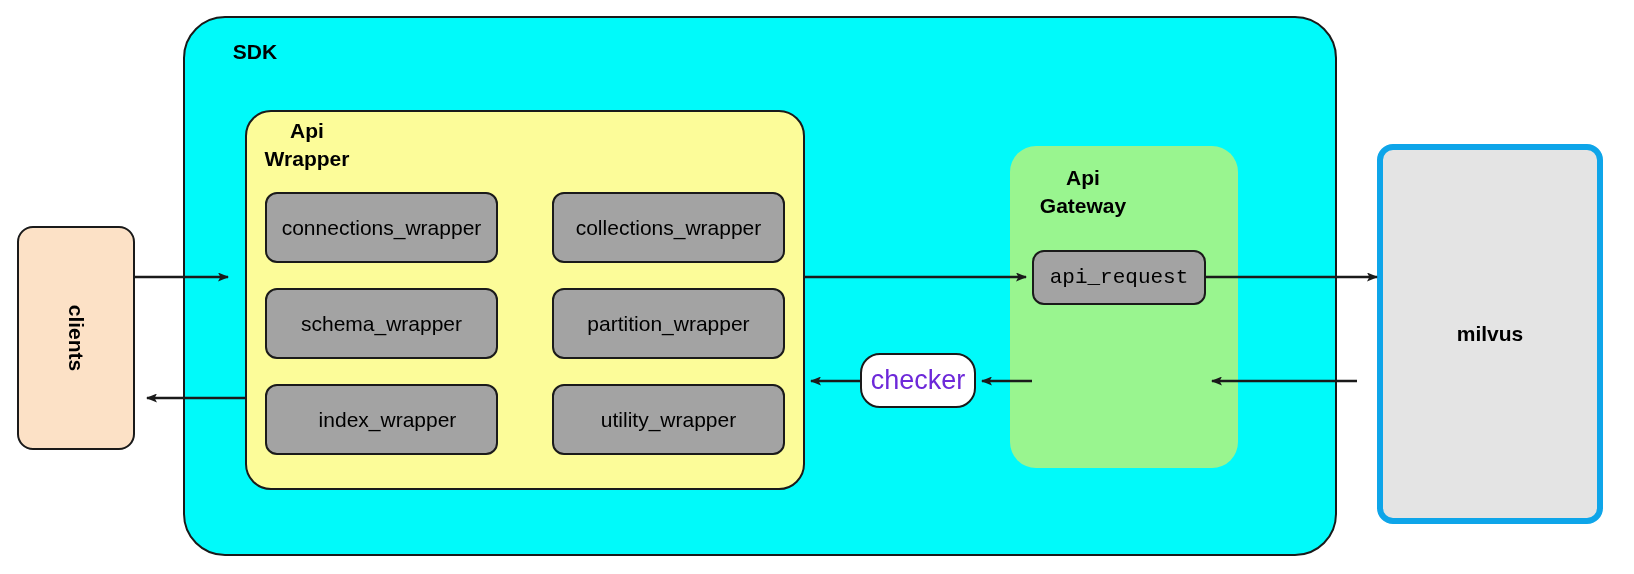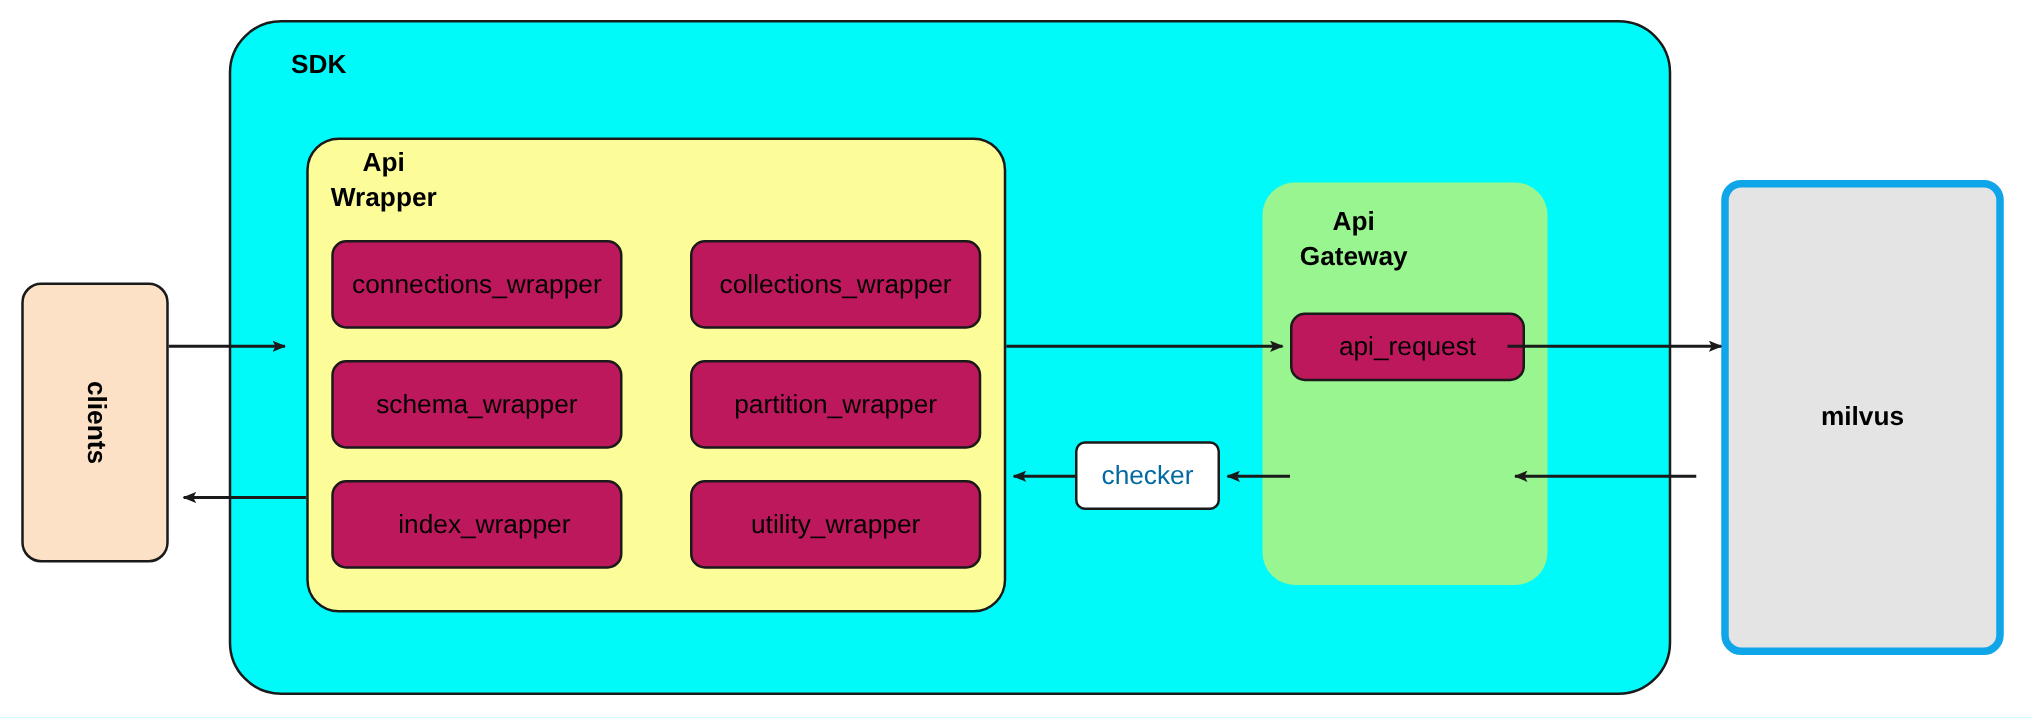--- a/index.html
+++ b/index.html
@@ -52,21 +52,21 @@
     font-weight: bold;
     font-size: 21px;
     color: #000000;
     line-height: 1.32;
     white-space: pre-line;
     text-align: center;
   }
 
   
   .node {
-    background: #be185d;
+    background: #a3a3a3;
     border: 2px solid #1a1a1a;
     border-radius: 12px;
     font-size: 21px;
     color: #000000;
   }
   .node-clients {
     background: #FCE1C6;
     border: 2px solid #1a1a1a;
     border-radius: 16px;
     font-size: 21px;
@@ -81,23 +81,23 @@
     background: #E4E4E4;
     border: 6px solid #0ea5e9;
     border-radius: 16px;
     font-size: 21px;
     font-weight: bold;
     color: #000000;
   }
   .node-checker {
     background: #ffffff;
     border: 2px solid #1a1a1a;
-    border-radius: 8px;
-    font-size: 21px;
-    color: #0369a1;
+    border-radius: 20px;
+    font-size: 27px;
+    color: #6d28d9;
   }
 
   
   .arrow-svg {
     position: absolute;
     left: 0;
     top: 0;
     width: 1634px;
     height: 574px;
     pointer-events: none;
@@ -148,21 +148,21 @@
   </div>
 
   <div class="box node" style="left:265px; top:384px; width:233px; height:71px;padding-left:12px;">
     <span>index_wrapper</span>
   </div>
 
   <div class="box node" style="left:552px; top:384px; width:233px; height:71px;align-items:center;">
     <span>utility_wrapper</span>
   </div>
 
-  <div class="box node" style="left:1032px; top:250px; width:188px; height:55px;">
+  <div class="box node" style="left:1032px; top:250px; width:174px; height:55px;font-family:Liberation Mono, monospace;">
     <span>api_request</span>
   </div>
 
 
   <div class="box node-checker" style="left:860px; top:353px; width:116px; height:55px;">
     <span>checker</span>
   </div>
 
   <svg class="arrow-svg" viewBox="0 0 1634 574">
     <defs>

